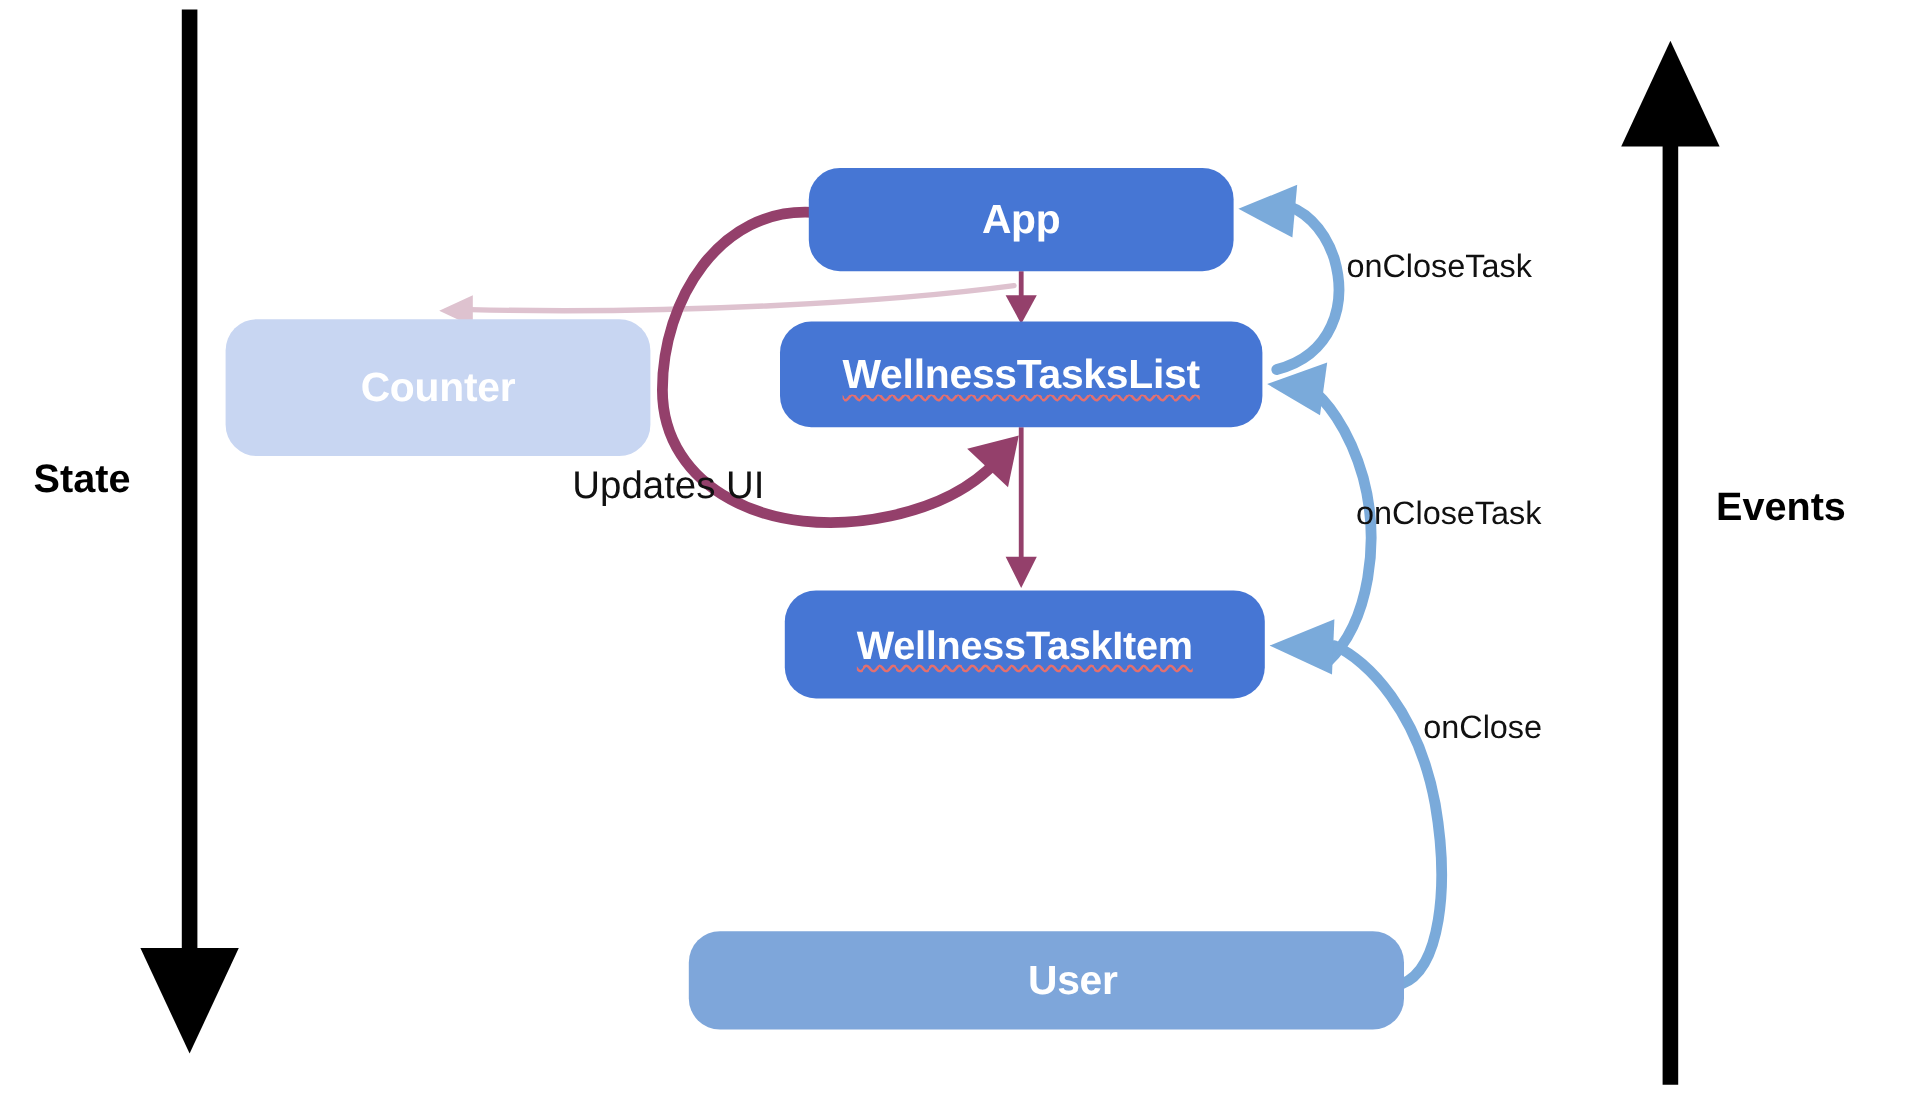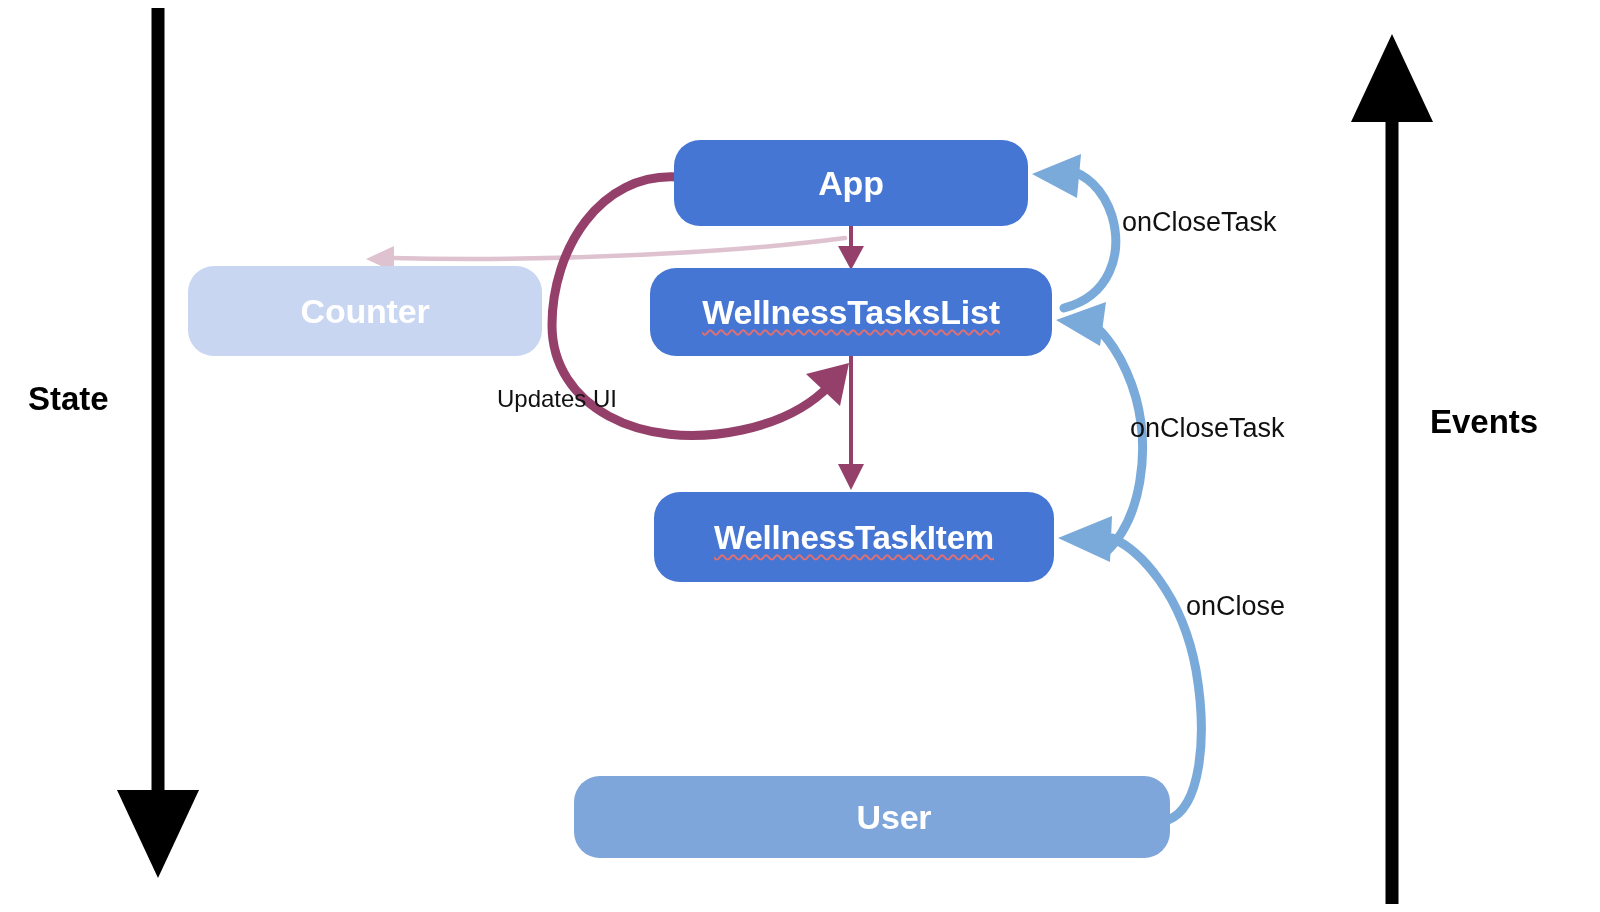--- a/index.html
+++ b/index.html
@@ -50,21 +50,21 @@
     text-decoration-thickness: 1.5px;
     text-underline-offset: 5px;
   }
 
   #node-app {
     left: 674px; top: 140px; width: 354px; height: 86px;
     background: #4676d4;
     font-size: 34px;
   }
   #node-counter {
-    left: 188px; top: 266px; width: 354px; height: 90px;
+    left: 188px; top: 266px; width: 354px; height: 114px;
     background: #c8d6f2;
     font-size: 34px;
   }
   #node-wellness-tasks-list {
     left: 650px; top: 268px; width: 402px; height: 88px;
     background: #4676d4;
     font-size: 34px;
   }
   #node-wellness-task-item {
     left: 654px; top: 492px; width: 400px; height: 90px;
@@ -86,21 +86,21 @@
     white-space: nowrap;
     z-index: 6;
   }
   #label-oncloselask-top   { left: 1122px; top: 207px; }
   #label-oncloselask-mid   { left: 1130px; top: 413px; }
   #label-onclose-bottom    { left: 1186px; top: 591px; }
 
   .flow-note {
     position: absolute;
     color: #111111;
-    font-size: 24px;
+    font-size: 32px;
     line-height: 1.33;
     text-align: center;
     z-index: 6;
   }
   #note-updates-ui { left: 452px; top: 383px; width: 210px; }
 
   .axis-label {
     position: absolute;
     color: #000000;
     font-size: 33px;

